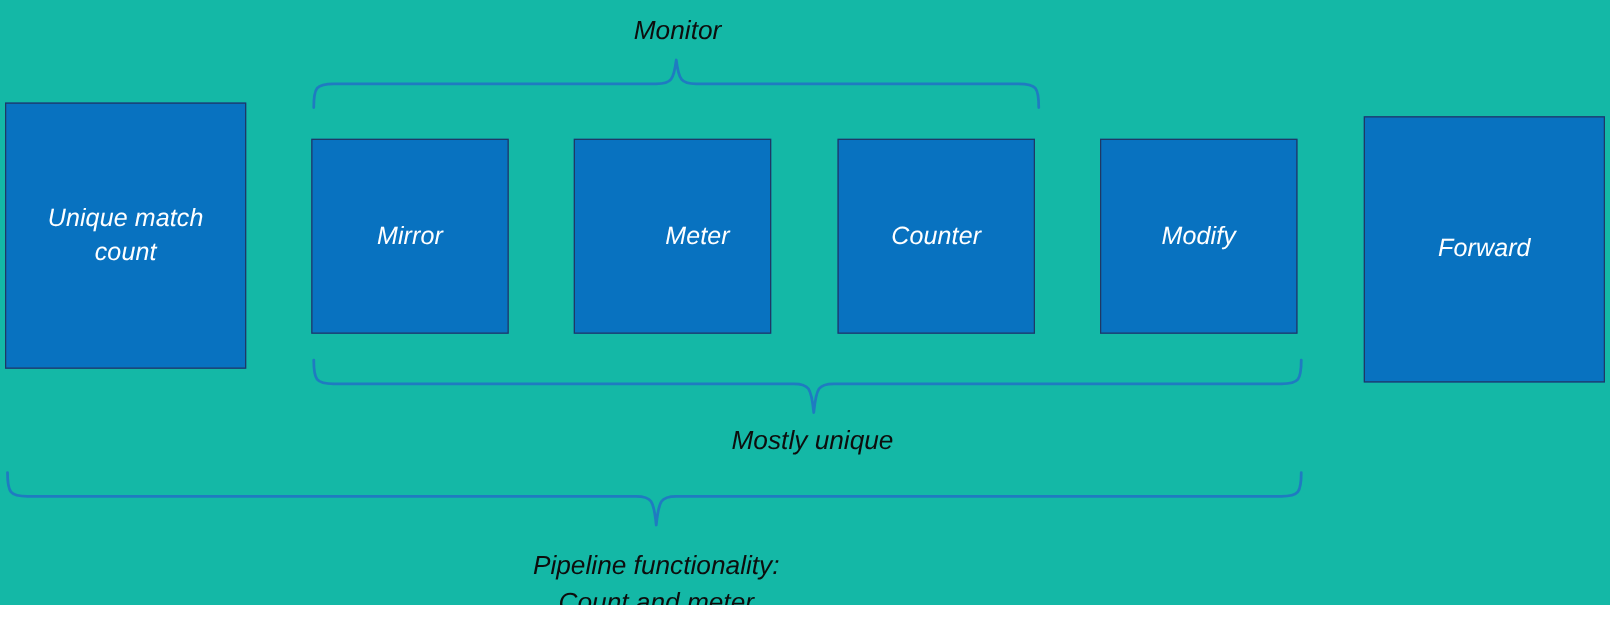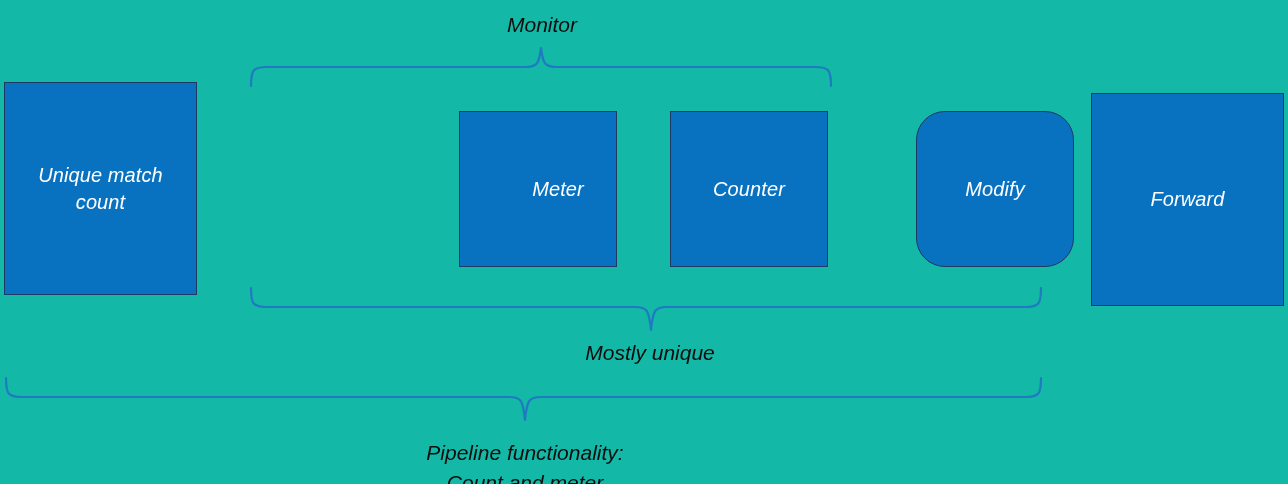--- a/index.html
+++ b/index.html
@@ -94,30 +94,33 @@
              C 1035 21, 1037 18, 1037 2"></path>
   </svg>
   <div class="caption" style="left:325px; top:424px; width:400px;margin-top:14px;">Pipeline functionality:
 Count and meter</div>
 
   <div class="box" style="left:4px; top:82px; width:193px; height:213px;">
     <span class="box-label">Unique match
 count</span>
   </div>
 
+  <div class="box" style="left:249px; top:111px; width:158px; height:156px;">
+    <span class="box-label">Mirror</span>
+  </div>
 
   <div class="box" style="left:459px; top:111px; width:158px; height:156px;padding-left:40px;">
     <span class="box-label">Meter</span>
   </div>
 
   <div class="box" style="left:670px; top:111px; width:158px; height:156px;justify-content:center;">
     <span class="box-label">Counter</span>
   </div>
 
-  <div class="box" style="left:916px; top:111px; width:158px; height:156px;border-radius:29px;">
+  <div class="box" style="left:880px; top:111px; width:158px; height:156px;">
     <span class="box-label">Modify</span>
   </div>
 
   <div class="box" style="left:1091px; top:93px; width:193px; height:213px;">
     <span class="box-label">Forward</span>
   </div>
 
 </div>
 
 </body></html>

